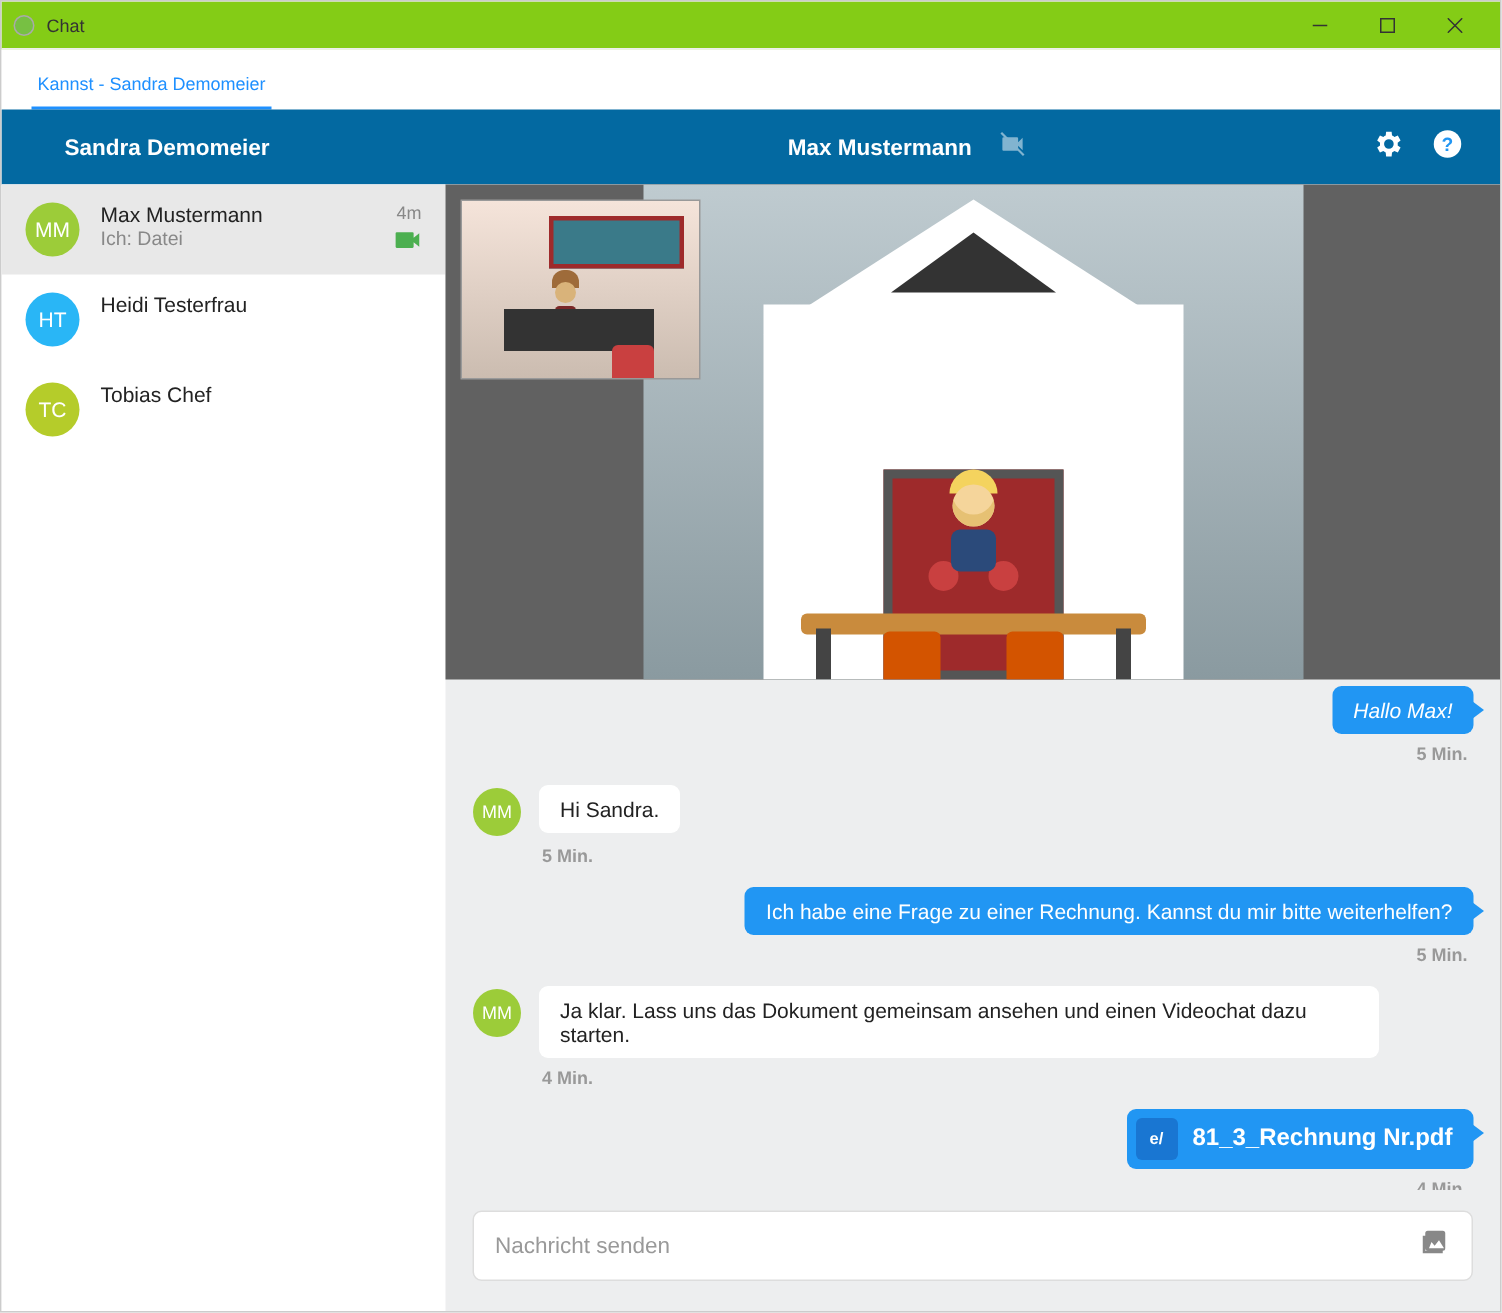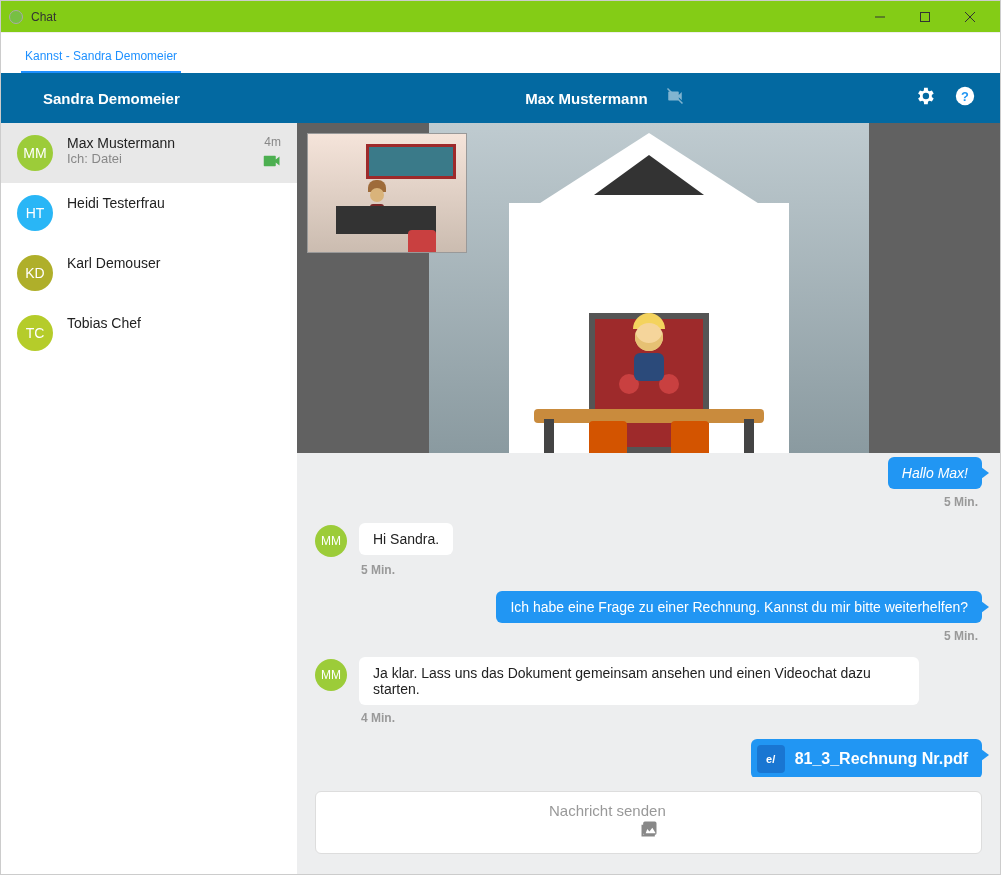--- a/index.html
+++ b/index.html
@@ -73,21 +73,21 @@
   .bubble { background:#fff; padding:8px 14px; border-radius:6px; font-size:14px; color:#222; max-width:560px; position:relative;}
   .bubble.blue { background:#2196F3; color:#fff; }
   .bubble.blue::after { content:''; position:absolute; right:-7px; top:10px; width:0;height:0;border-top:6px solid transparent;border-bottom:6px solid transparent;border-left:8px solid #2196F3;}
   .time-row{font-size:12px;color:#999;margin:2px 0 14px 46px;font-weight:bold;}
   .time-row.right{text-align:right;margin-right:4px;margin-left:0;}
   .file-bubble { display:flex; align-items:center; gap:10px; background:#2196F3; color:#fff; padding:6px 14px 6px 6px; border-radius:6px; font-weight:600; position:relative;}
   .file-bubble::after { content:''; position:absolute; right:-7px; top:10px; width:0;height:0;border-top:6px solid transparent;border-bottom:6px solid transparent;border-left:8px solid #2196F3;}
   .file-icon-box { width:28px; height:28px; background:#1976d2; border-radius:4px; display:flex;align-items:center;justify-content:center;color:#fff;font-size:11px;font-weight:bold;}
 
   .composer { padding: 14px 18px 20px; }
-  .composer-inner { background:#fff; border:1px solid #ddd; border-radius:6px; display:flex; align-items:center; padding:10px 14px;flex-direction:column; }
+  .composer-inner { background:#fff; border:1px solid #ddd; border-radius:6px; display:flex; align-items:center; padding:10px 14px; }
   .composer-input { flex:1; border:none; outline:none; font-size:15px; color:#333; }
   .composer-input::placeholder { color:#999; }
   .attach-btn { color:#888; cursor:pointer; }
 </style>
 </head>
 <body>
 
 <div class="titlebar">
   <div class="icon-circle"></div>
   <div class="title">Chat</div>
@@ -155,26 +155,20 @@
           <svg width="18" height="12" viewBox="0 0 24 16" fill="#4caf50">
               <path d="M17 6V2a1 1 0 0 0-1-1H2a1 1 0 0 0-1 1v12a1 1 0 0 0 1 1h14a1 1 0 0 0 1-1v-4l5 4V2l-5 4z"></path>
             </svg>
         </span>
       </div>
     </div>
     <div class="contact">
       <div class="avatar lightblue">HT</div>
       <div class="contact-body">
         <div class="contact-name">Heidi Testerfrau</div>
-      </div>
-    </div>
-    <div class="contact">
-      <div class="avatar olive">KD</div>
-      <div class="contact-body">
-        <div class="contact-name">Karl Demouser</div>
       </div>
     </div>
     <div class="contact">
       <div class="avatar yellowgreen">TC</div>
       <div class="contact-body">
         <div class="contact-name">Tobias Chef</div>
       </div>
     </div>
   </div>
 

